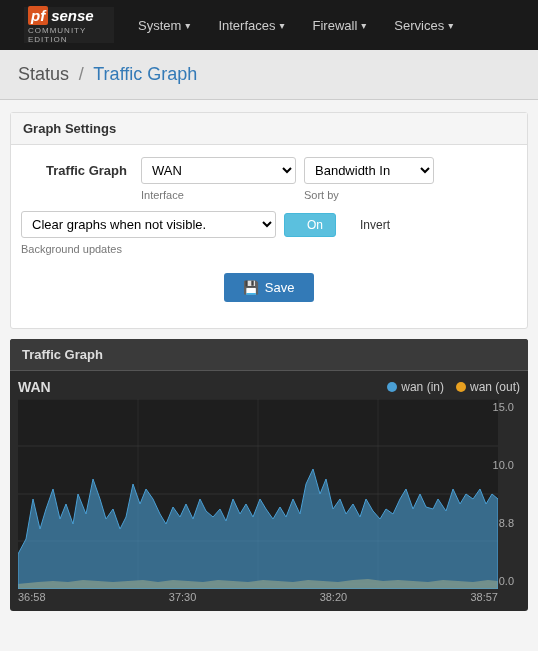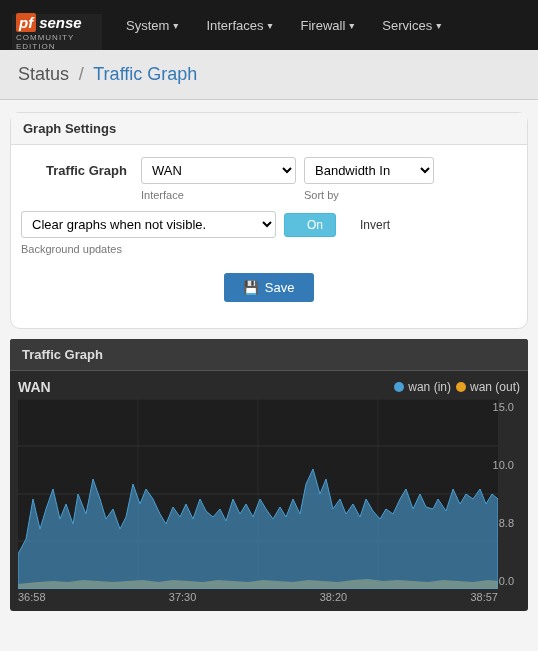--- a/index.html
+++ b/index.html
@@ -2,23 +2,23 @@
 <html><head>
   <meta charset="utf-8">
   <style>
     * { box-sizing: border-box; margin: 0; padding: 0; }
     body { font-family: Arial, Helvetica, sans-serif; font-size: 13px; background: #f4f4f4; width: 538px; }
 
     
     .navbar {
       background: #1a1a1a;
       display: flex;
-      align-items: flex-end;
+      align-items: center;
       height: 50px;
-      padding: 0 12px;
+      padding: 0 24px;
     }
     .navbar-brand {
       display: flex;
       align-items: center;
       margin-right: 10px;
     }
     .pf-logo {
       width: 90px;
       height: 36px;
       background: #222;
@@ -84,21 +84,21 @@
     .breadcrumb-bar .current {
       color: #337ab7;
       font-size: 18px;
     }
 
     
     .panel {
       background: white;
       border: 1px solid #ddd;
       margin: 12px 10px 0 10px;
-      border-radius: 10px;
+      border-radius: 3px;
     }
     .panel-heading {
       background: #f5f5f5;
       border-bottom: 1px solid #ddd;
       padding: 8px 12px;
       font-weight: bold;
       font-size: 13px;
       color: #333;
     }
     .panel-body {
@@ -204,21 +204,21 @@
       align-items: center;
       margin-bottom: 4px;
     }
     .graph-title {
       color: #ddd;
       font-size: 14px;
       font-weight: bold;
     }
     .graph-legend {
       display: flex;
-      gap: 5px;
+      gap: 12px;
       align-items: center;
       font-size: 12px;
     }
     .legend-item {
       display: flex;
       align-items: center;
       gap: 4px;
       color: #ccc;
     }
     .legend-dot {

